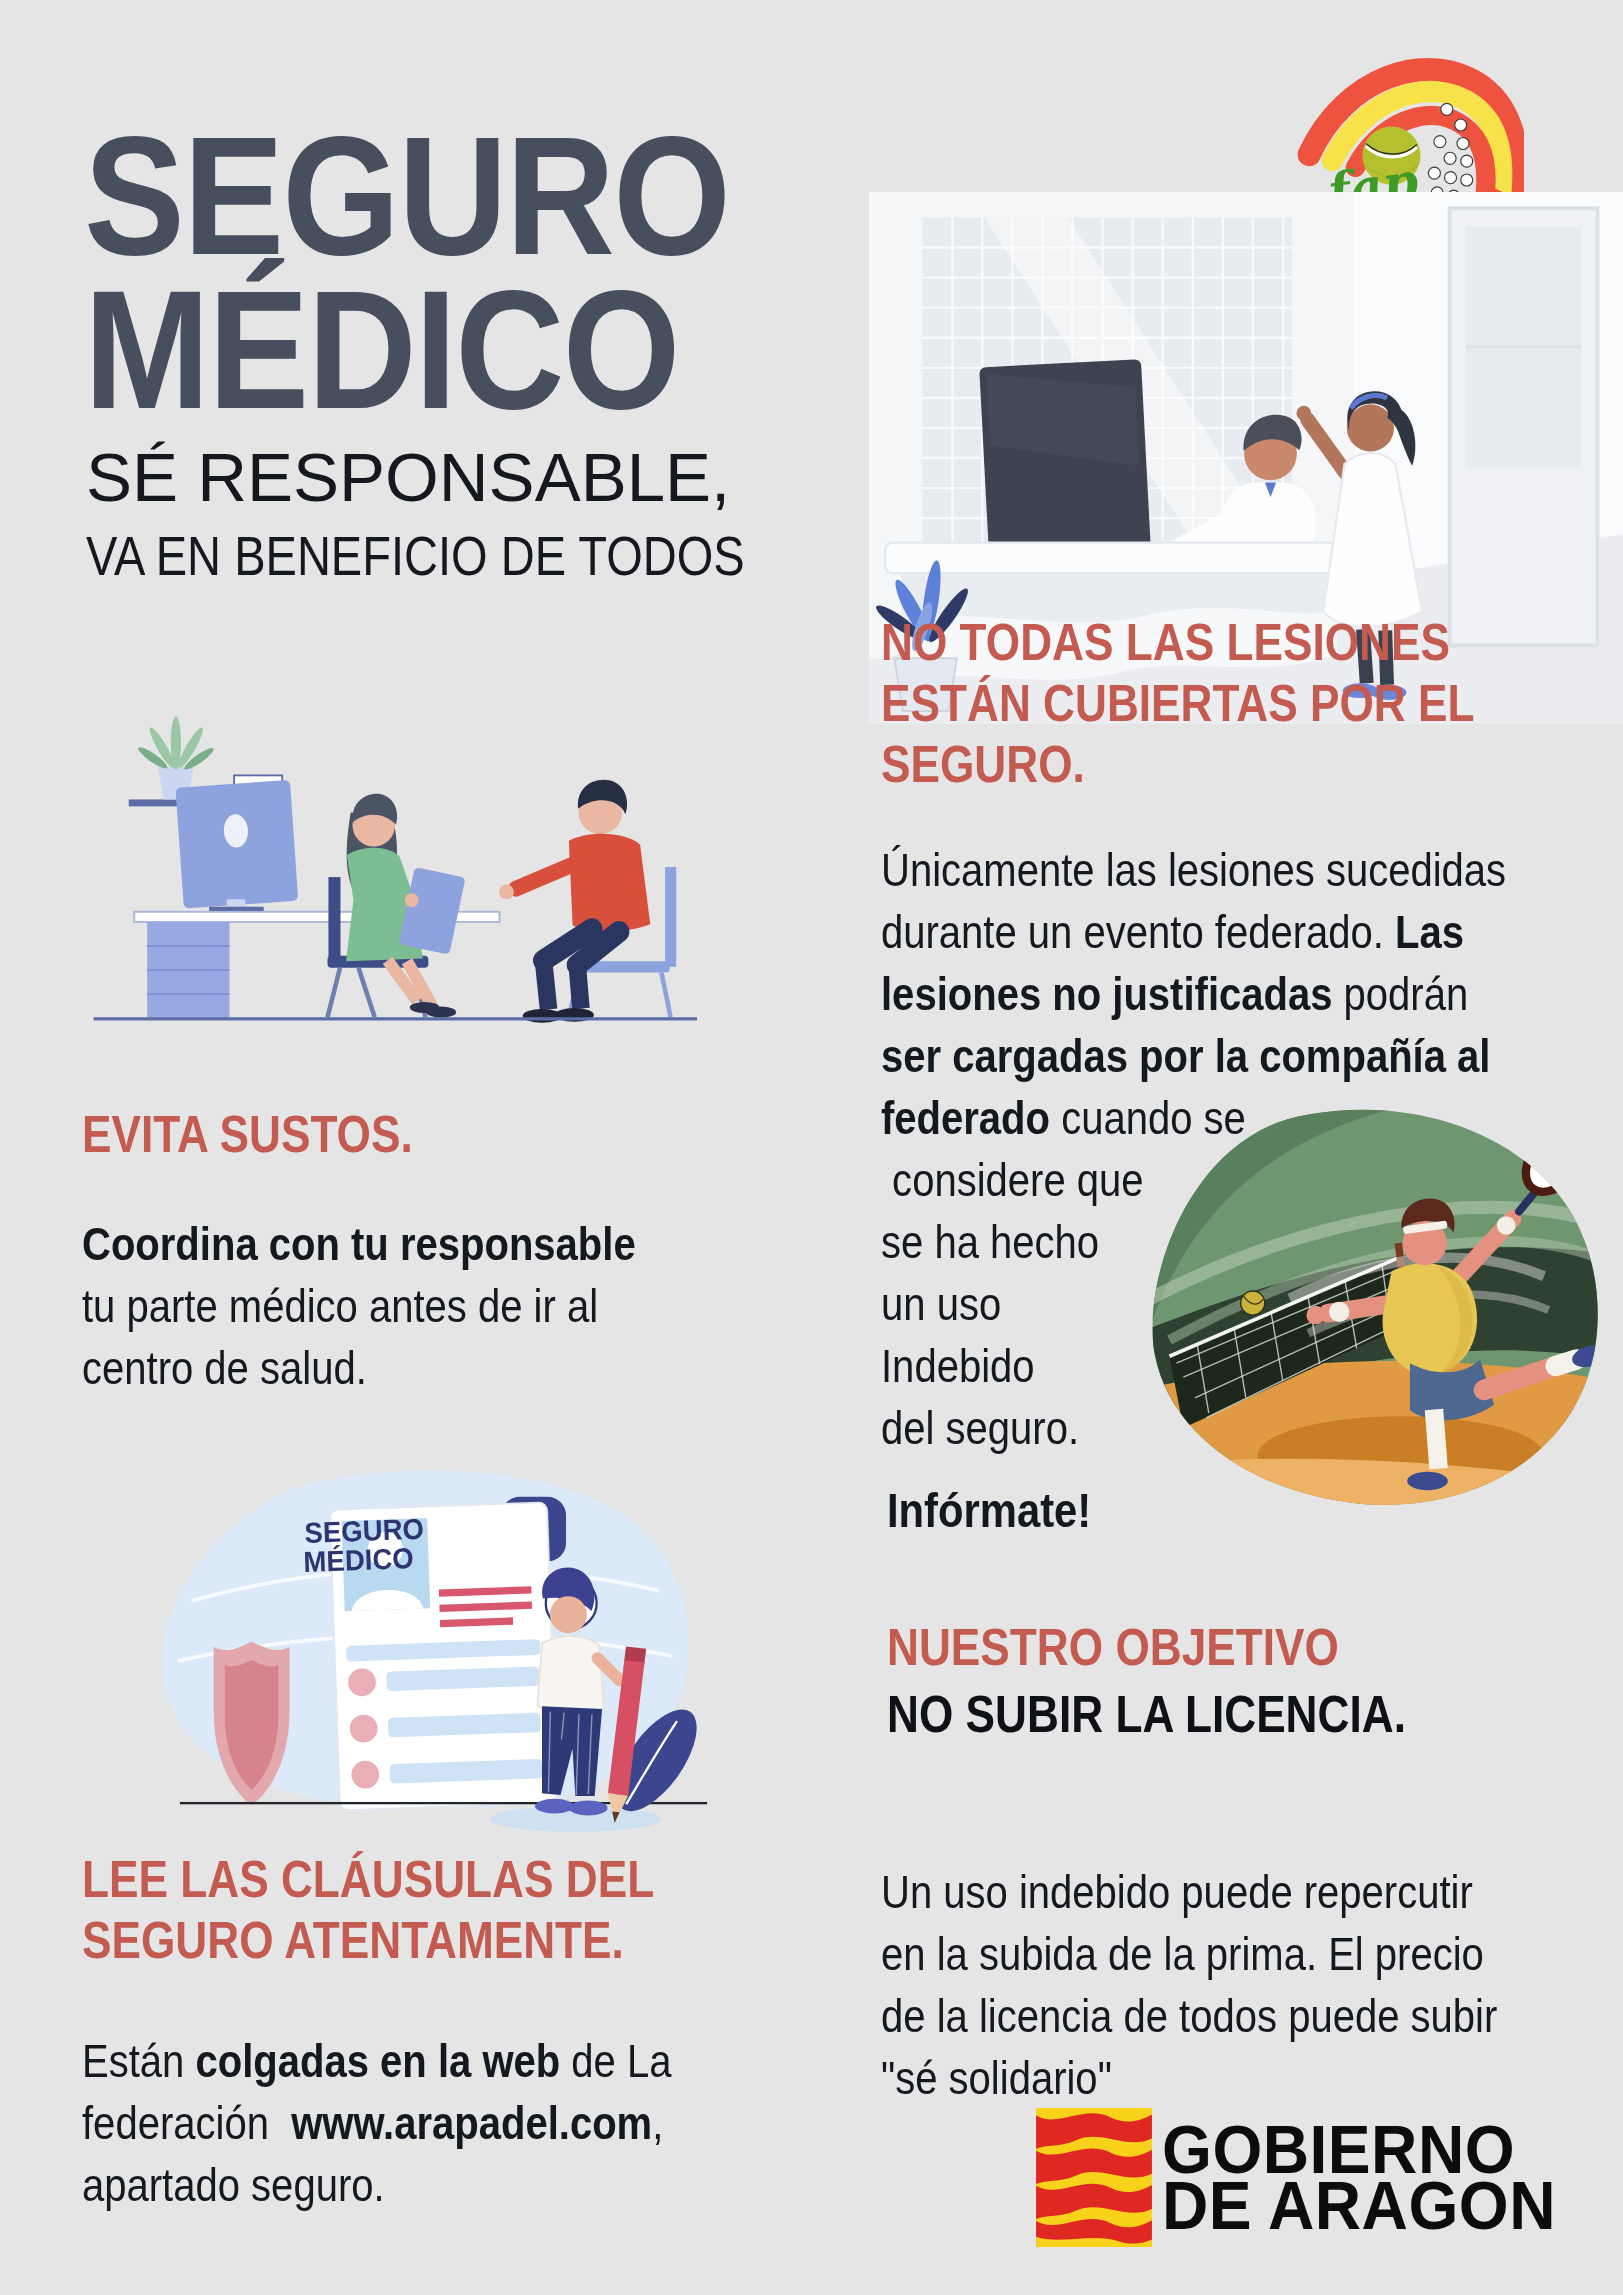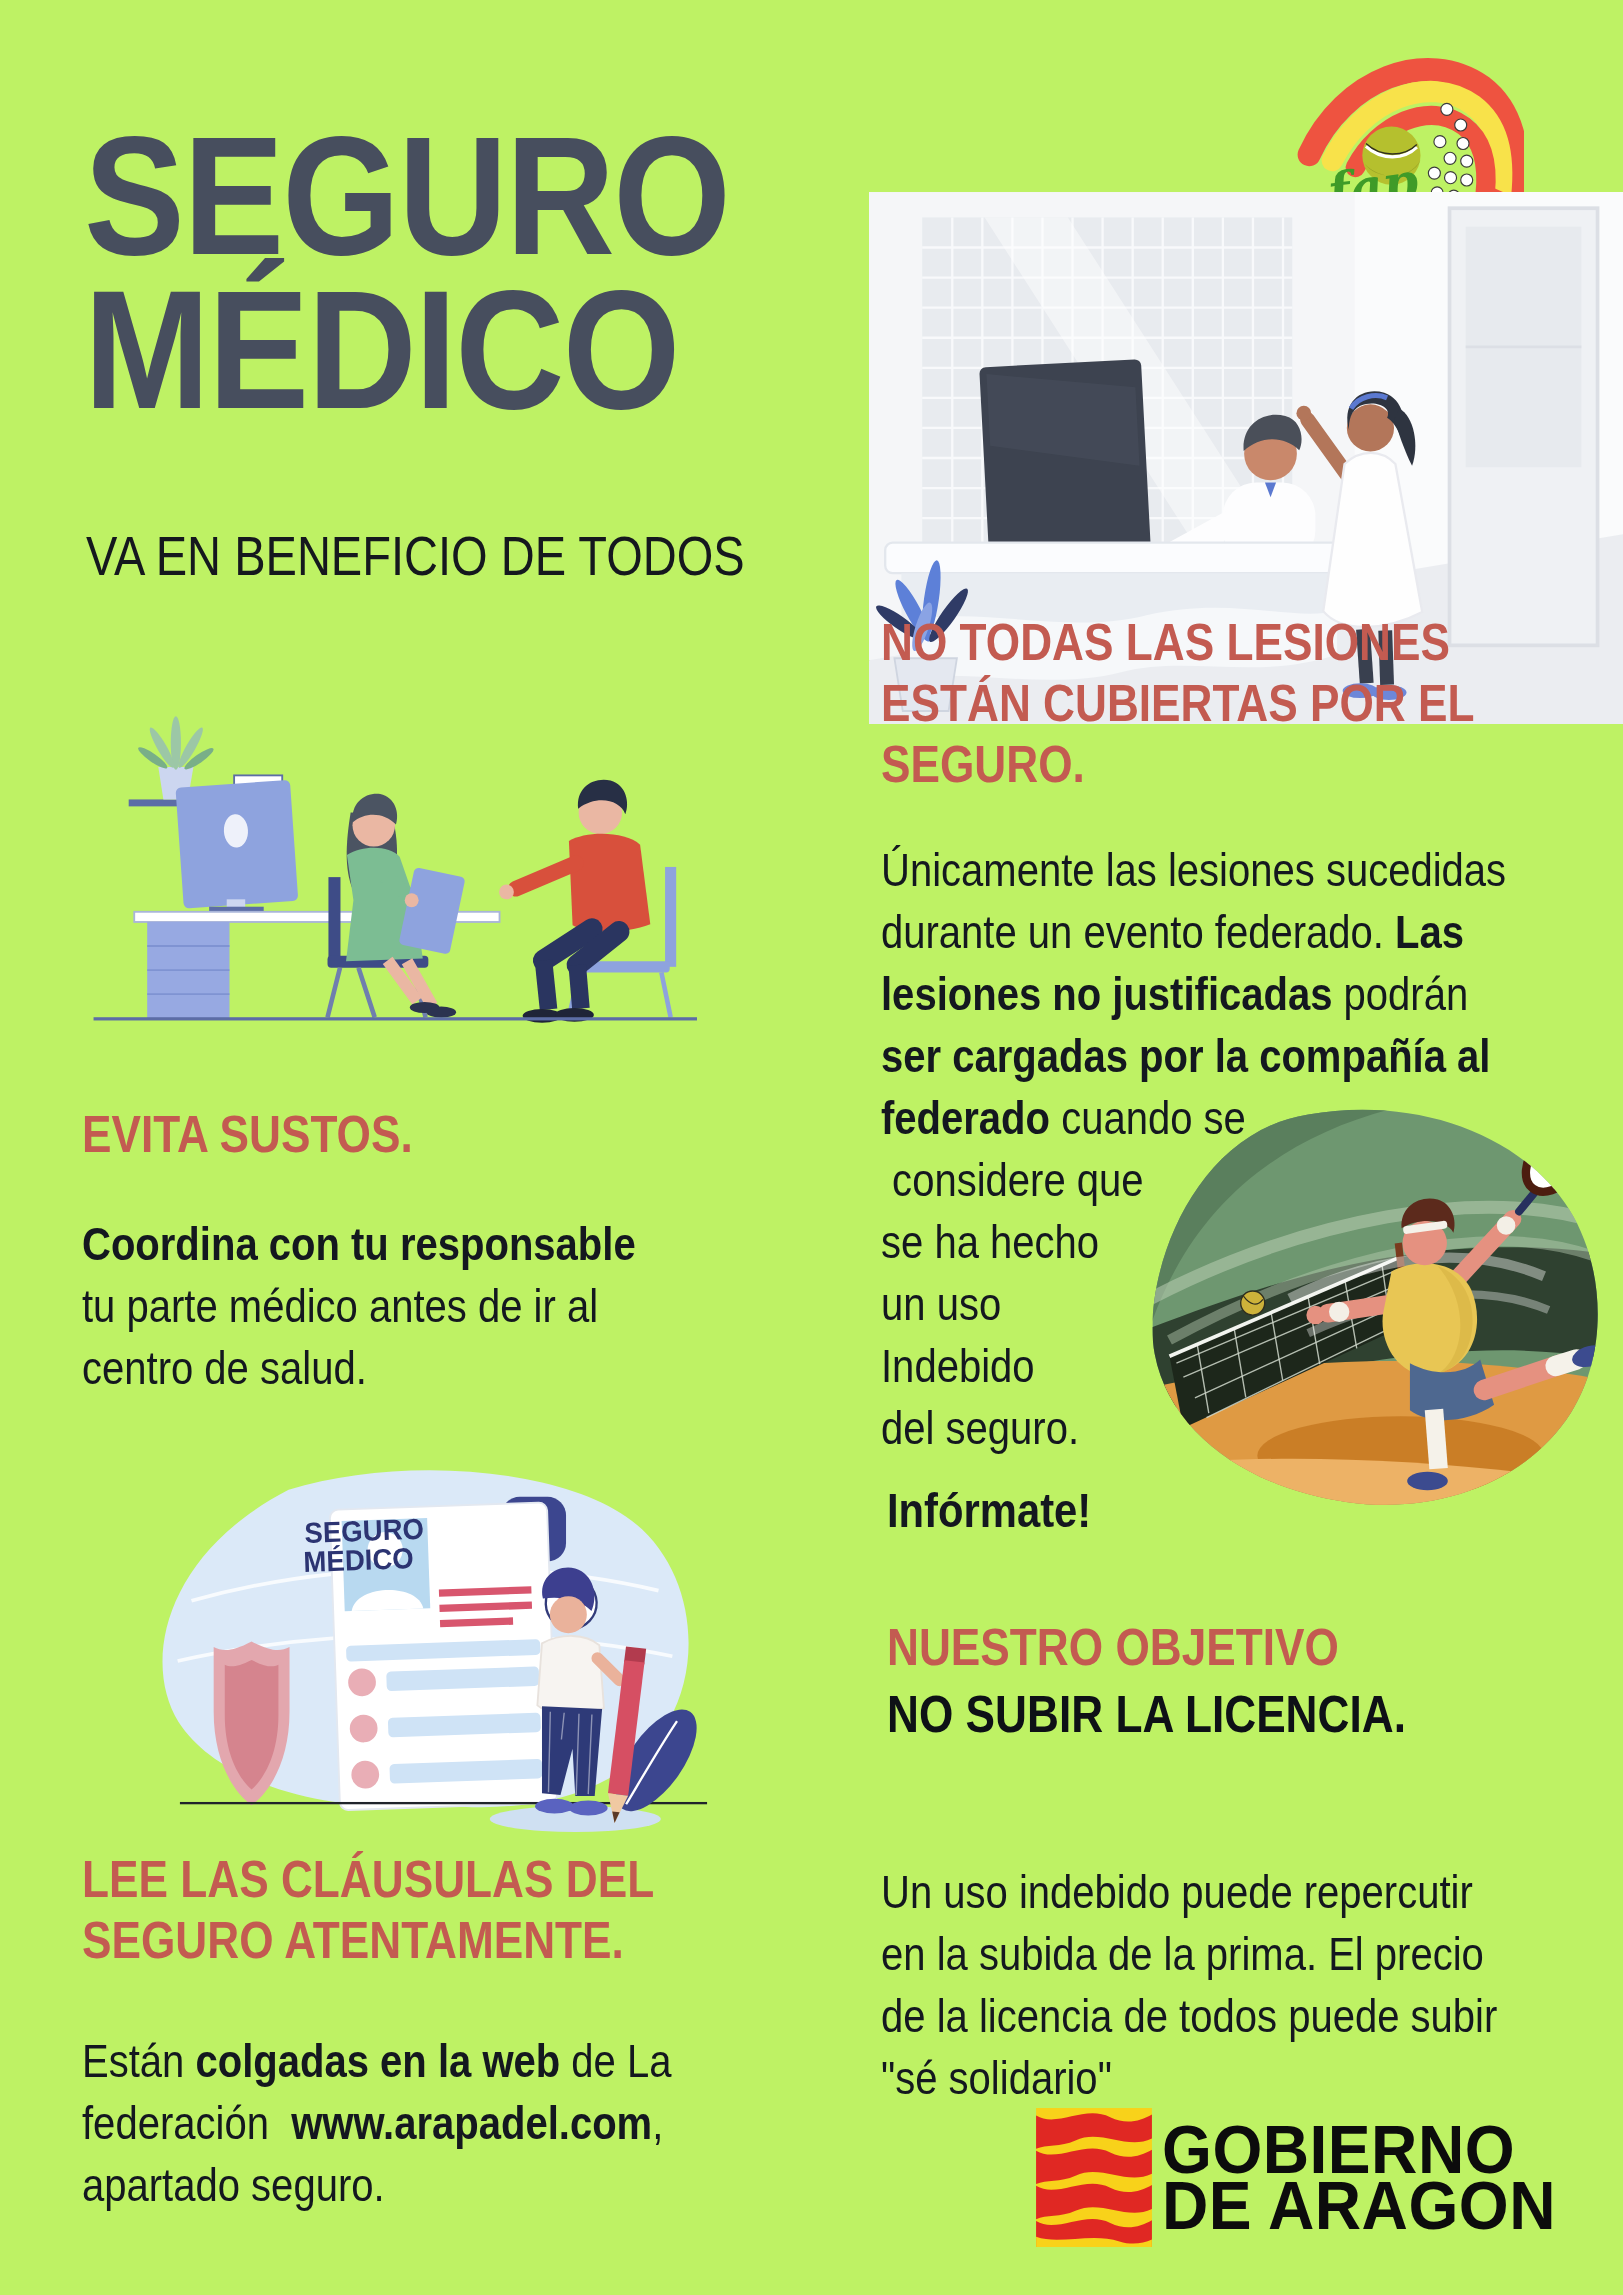--- a/index.html
+++ b/index.html
@@ -1,32 +1,33 @@
 <!DOCTYPE html>
 <html style="font-size:7.4px"><head>
 <meta charset="utf-8">
 <style>
   html,body{margin:0;padding:0;background:#ffffff;}
-  #poster{position:relative;width:1623px;height:2295px;background:#bef264;overflow:hidden;
+  #poster{position:relative;width:1623px;height:2295px;background:#e5e5e5;overflow:hidden;
           font-family:"Liberation Sans",sans-serif;color:#14181f;}
   .abs{position:absolute;}
   .line{position:absolute;white-space:pre;transform-origin:0 0;}
   .red{color:#c35b51;}
   .b{font-weight:bold;}
   .title{font-weight:bold;color:#474e5e;letter-spacing:-1.9px;} .sx93{transform:scaleX(.93);} .sx90{transform:scaleX(.90);}
   .sx87{transform:scaleX(.87);} .sx85{transform:scaleX(.85);} .sx84{transform:scaleX(.84);}
   svg{display:block;width:100%;height:100%;}
 </style>
 </head>
 <body>
 
 <div id="poster">
 
   <div class="line title sx90" style="left:84px;top:119px;font-size:168px;line-height:154px;">SEGURO</div>
   <div class="line title sx90" style="left:84px;top:273px;font-size:168px;line-height:154px;">MÉDICO</div>
+  <div class="line" style="left:86px;top:438px;font-size:69px;font-weight:500;color:#15181e;">SÉ RESPONSABLE,</div>
   <div class="line sx84" style="left:86px;top:523px;font-size:56px;font-weight:500;color:#15181e;">VA EN BENEFICIO DE TODOS</div>
 
   <div class="abs" style="left:1293px;top:39px;width:231px;height:185px;">
     <svg viewBox="0 0 500 400">
       <path d="M35,250 C110,85 290,18 410,103 C472,150 496,235 481,345" stroke="#ee5340" stroke-width="50" fill="none" stroke-linecap="round"></path>
       <path d="M85,263 C150,133 295,73 390,143 C443,183 459,248 449,340" stroke="#f8e24a" stroke-width="46" fill="none" stroke-linecap="round"></path>
       <path d="M135,278 C185,183 295,133 370,188 C410,218 423,268 416,335" stroke="#ee5340" stroke-width="42" fill="none" stroke-linecap="round"></path>
       <path d="M400,380 C430,372 455,357 470,338 L430,320 Z" fill="#ee5340"></path>
       <g fill="#ffffff" stroke="#3b3b3b" stroke-width="2.5">
         <circle cx="333" cy="152" r="13"></circle>

